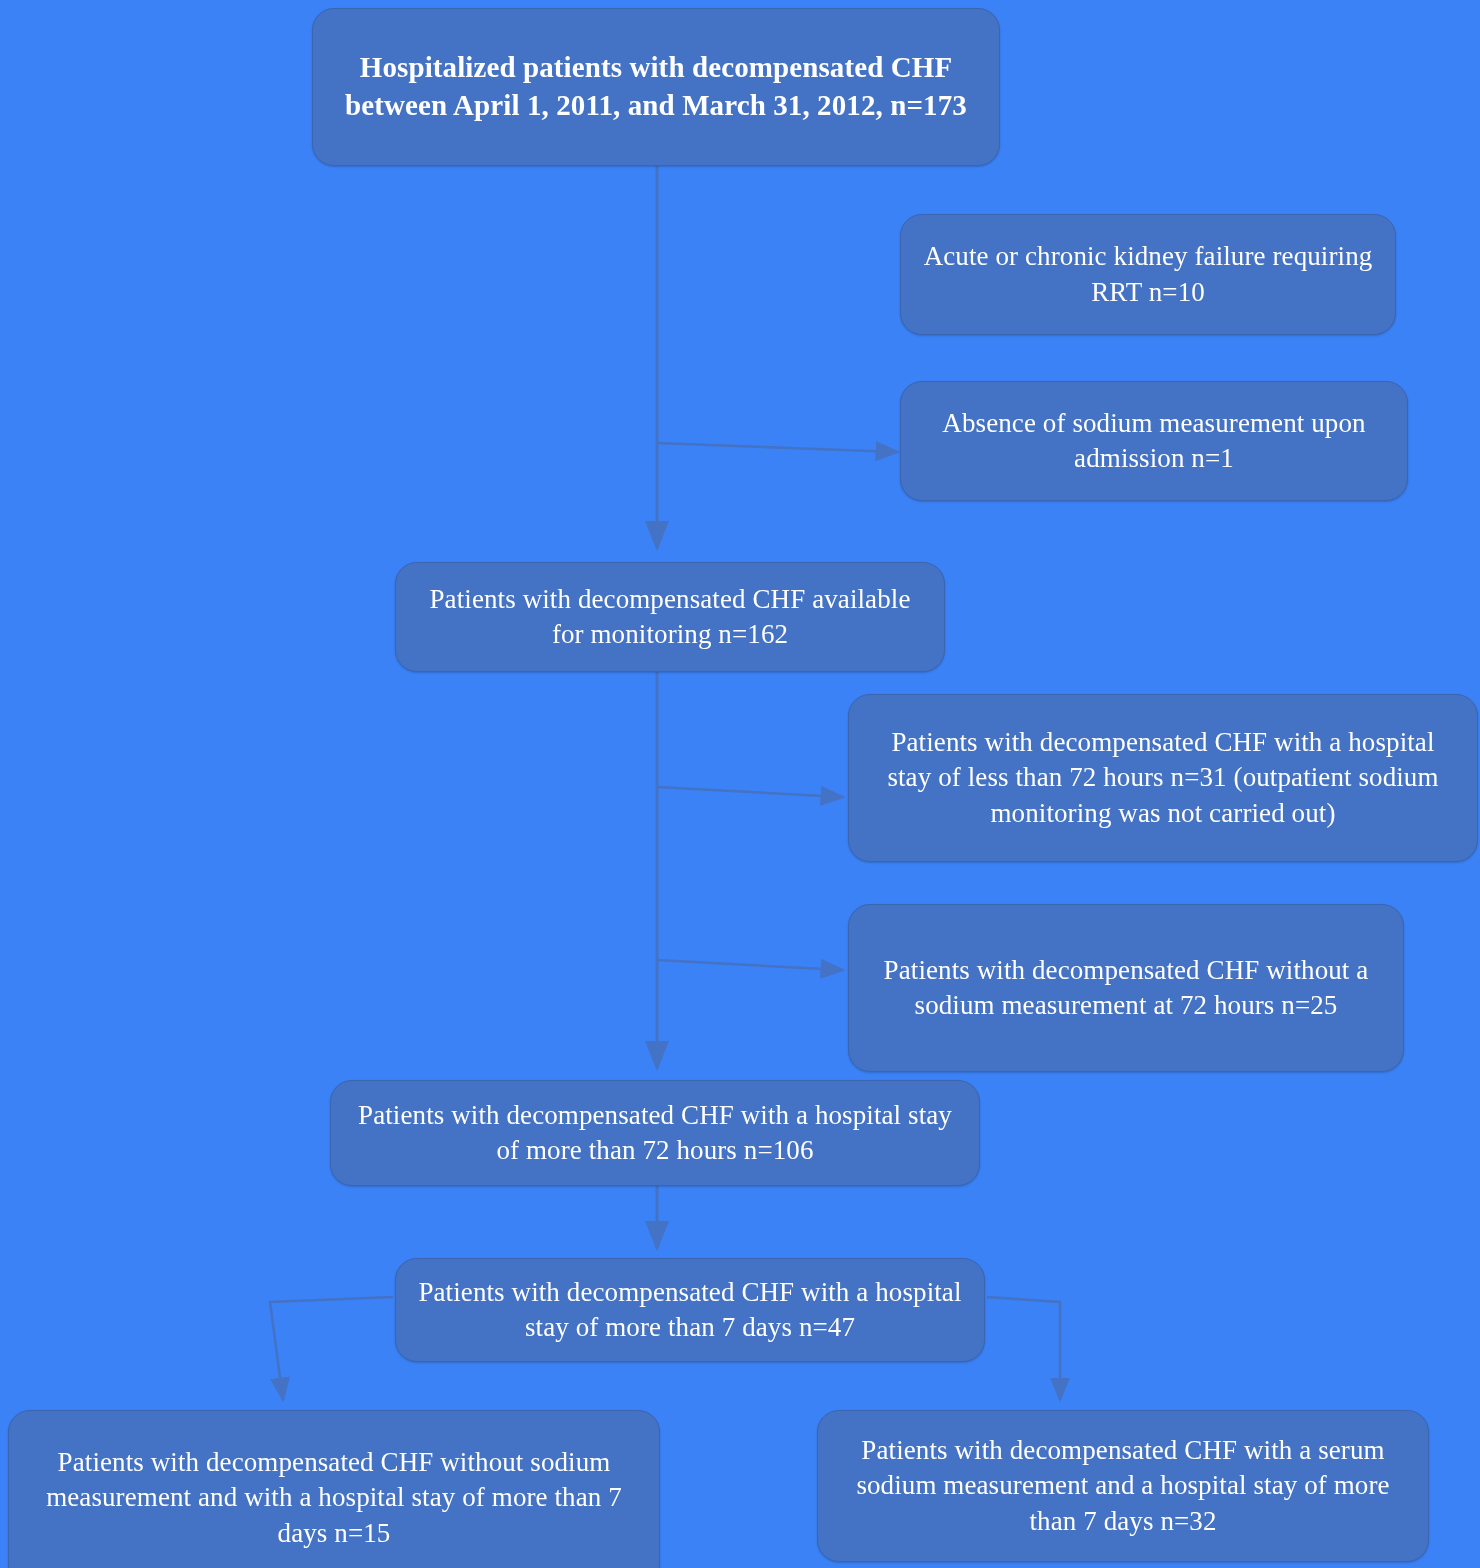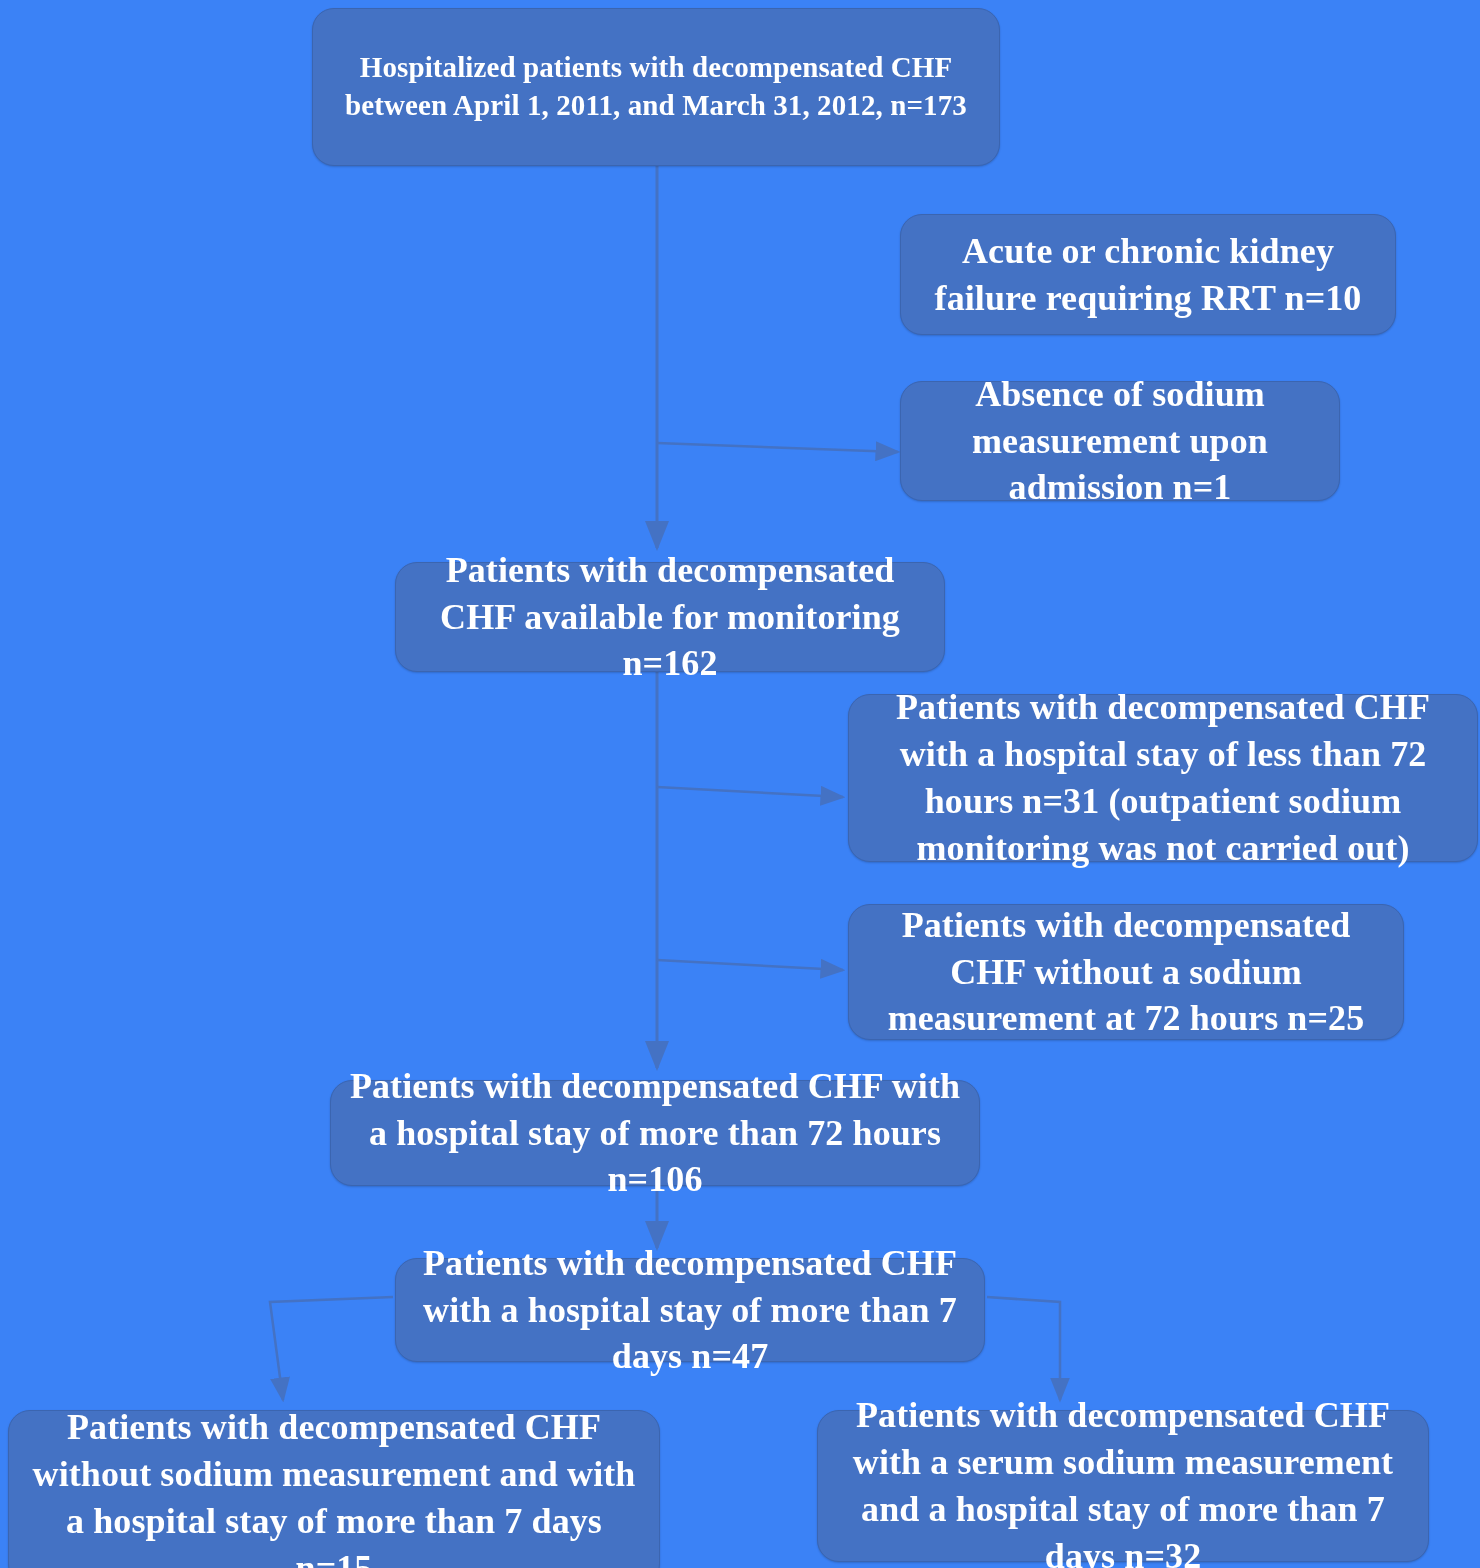--- a/index.html
+++ b/index.html
@@ -31,24 +31,23 @@
     background: #4472C4;
     border: 1px solid #3b65b0;
     border-radius: 22px;
     color: #ffffff;
     display: flex;
     align-items: center;
     justify-content: center;
     text-align: center;
     padding: 6px 18px;
     line-height: 1.30;
-    font-size: 36px;
+    font-size: 27px;
     letter-spacing: 0.1px;
     box-shadow: 0 1px 2px rgba(0,0,0,0.18);
-    font-weight: bold;
   }
   .node-box.emphasis {
     font-weight: bold;
   }
   .node-text {
     display: block;
     width: 100%;
     white-space: pre-line;
   }
 </style>
@@ -98,33 +97,33 @@
   </svg>
 
   <div class="node-box emphasis" style="left:312px; top:8px; width:688px; height:158px; font-size:29px;">
     <span class="node-text">Hospitalized patients with decompensated CHF between April 1, 2011, and March 31, 2012, n=173</span>
   </div>
 
   <div class="node-box" style="left:900px; top:214px; width:496px; height:121px;">
     <span class="node-text">Acute or chronic kidney failure requiring RRT n=10</span>
   </div>
 
-  <div class="node-box" style="left:900px; top:381px; width:440px; height:120px;">
+  <div class="node-box" style="left:900px; top:381px; width:508px; height:120px;">
     <span class="node-text">Absence of sodium measurement upon admission n=1</span>
   </div>
 
   <div class="node-box" style="left:395px; top:562px; width:550px; height:110px;">
     <span class="node-text">Patients with decompensated CHF available for monitoring n=162</span>
   </div>
 
   <div class="node-box" style="left:848px; top:694px; width:630px; height:168px;">
     <span class="node-text">Patients with decompensated CHF with a hospital stay of less than 72 hours n=31 (outpatient sodium monitoring was not carried out)</span>
   </div>
 
-  <div class="node-box" style="left:848px; top:904px; width:556px; height:136px;">
+  <div class="node-box" style="left:848px; top:904px; width:556px; height:168px;">
     <span class="node-text">Patients with decompensated CHF without a sodium measurement at 72 hours n=25</span>
   </div>
 
   <div class="node-box" style="left:330px; top:1080px; width:650px; height:106px;">
     <span class="node-text">Patients with decompensated CHF with a hospital stay of more than 72 hours n=106</span>
   </div>
 
   <div class="node-box" style="left:395px; top:1258px; width:590px; height:104px;">
     <span class="node-text">Patients with decompensated CHF with a hospital stay of more than 7 days n=47</span>
   </div>

